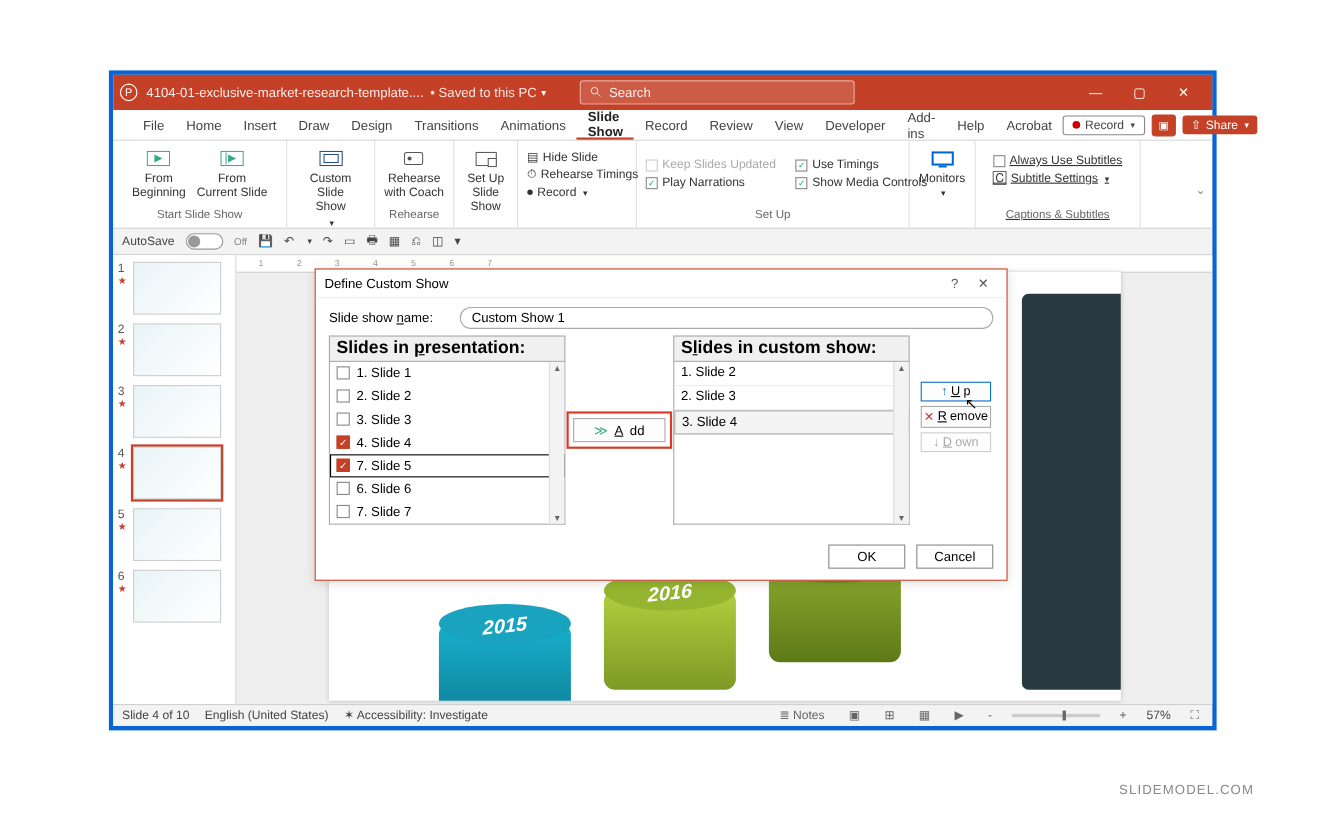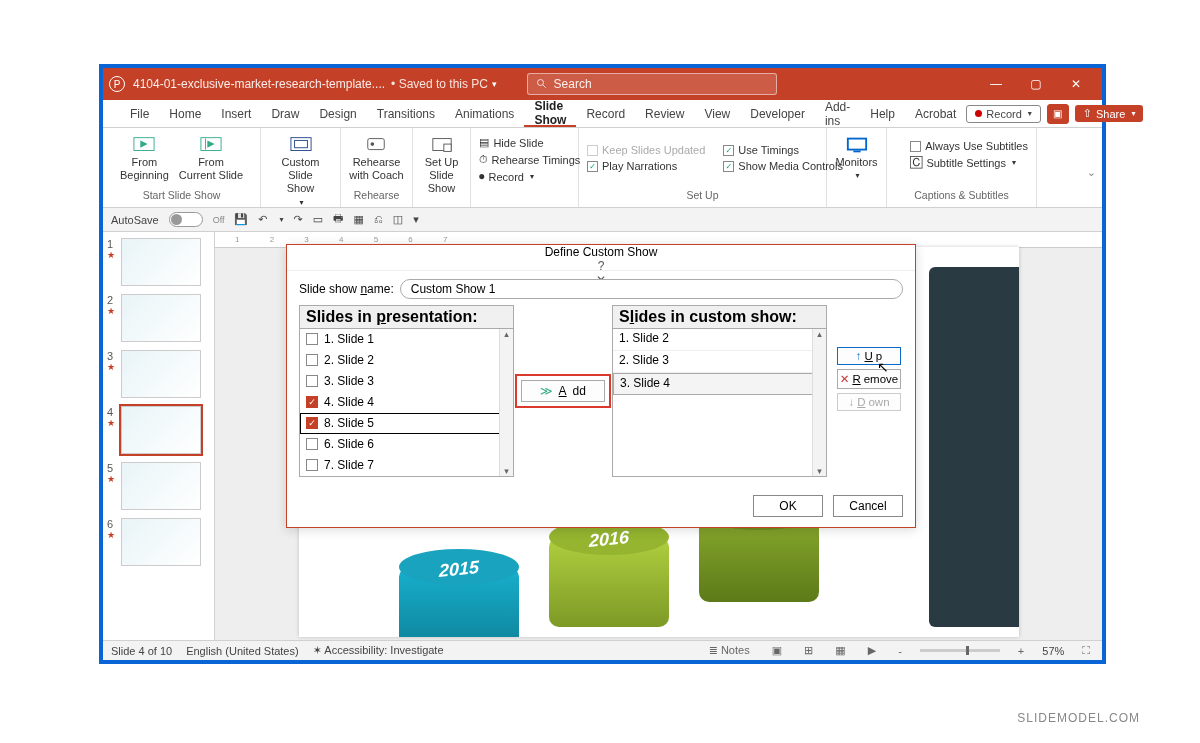--- a/index.html
+++ b/index.html
@@ -51,25 +51,25 @@
 .canvas { flex: 1; position: relative; background: #eee; overflow: hidden; display:flex; align-items:center; justify-content:center; }
 .rulertop { position:absolute; top:0; left:0; right:0; height:16px; background:#fff; border-bottom:1px solid #ccc; font-size:8px; color:#999; display:flex; align-items:center; gap:40px; padding-left:20px; letter-spacing:14px; overflow:hidden;}
 .slidebg { width: 720px; height: 390px; background: #fff; margin-top:12px; position: relative; overflow: hidden; box-shadow: 0 0 4px rgba(0,0,0,.2); }
 .cylrow { position:absolute; bottom:-20px; left:100px; display:flex; gap:30px; }
 .cyl { position: relative; }
 .cylbody { width: 120px; height: 90px; border-radius: 10px; }
 .cyltop { position:absolute; top:-18px; left:0; width:120px; height:36px; border-radius: 50%; }
 .cyllbl { position:absolute; top:-8px; left:0; width:100%; text-align:center; color:#fff; font-weight:700; font-size:18px; transform: skewY(-6deg); font-style: italic;}
 .darkpanel { position:absolute; right:0; top:20px; width:90px; height:360px; background:#2a3a43; border-radius:6px 0 0 6px; }
 .dialog { position: absolute; left: 185px; top: 170px; width: 630px; background: #fff; border: 1px solid #c44026; font-size: 12px; box-shadow: 0 2px 10px rgba(0,0,0,.15); }
-.dtitle { height: 26px; display: flex; align-items: center; padding: 0 8px; border-bottom: 1px solid #eee; font-size: 12px; flex-direction: column; }
+.dtitle { height: 26px; display: flex; align-items: center; padding: 0 8px; border-bottom: 1px solid #eee; font-size: 12px; }
 .dtitle .flex { flex:1; }
 .dtitle .db { width: 26px; text-align: center; color: #555; }
 .dbody { padding: 8px 12px 12px; }
-.drow { display: flex; align-items: center; gap: 6px; margin-bottom: 6px; }
+.drow { display: flex; align-items: center; gap: 24px; margin-bottom: 6px; }
 .drow input { flex:1; border: 1px solid #aaa; border-radius: 10px; padding: 2px 10px; font-size: 12px; height: 20px; }
 .cols { display: flex; gap: 10px; }
 .col { display: flex; flex-direction: column; }
 .col .hdr { background: #f0f0f0; border: 1px solid #aaa; border-bottom: 1px solid #aaa; padding: 2px 6px; font-weight: 700; font-size: 16px; }
 .listbox { border: 1px solid #aaa; border-top: none; height: 148px; position: relative; }
 .listbox .scroll { position:absolute; right:0; top:0; bottom:0; width:14px; background:#f3f3f3; border-left:1px solid #ddd; }
 .listbox .scroll::before { content:"▴"; position:absolute; top:0; left:0; right:0; text-align:center; font-size:9px; color:#666;}
 .listbox .scroll::after { content:"▾"; position:absolute; bottom:0; left:0; right:0; text-align:center; font-size:9px; color:#666;}
 .li { display: flex; align-items: center; gap: 6px; padding: 2px 6px; height: 21px; border-bottom: 1px solid transparent; }
 .li .cb2 { width: 12px; height: 12px; border: 1px solid #888; display:inline-flex;align-items:center;justify-content:center; color:#fff; font-size:9px; }
@@ -250,21 +250,21 @@
           <svg viewBox="0 0 24 18">
               <rect x="2" y="2" width="20" height="12" fill="none" stroke="#06c" stroke-width="2"></rect>
               <line x1="8" y1="16" x2="16" y2="16" stroke="#06c" stroke-width="2"></line>
             </svg>
           <span>Monitors</span>
             <span class="caret">▾</span>
         </div>
       </div>
       <div class="lbl">&nbsp;</div>
     </div>
-    <div class="rgroup" style="width:150px;align-items:flex-end;">
+    <div class="rgroup" style="width:150px;align-items:center;text-decoration:underline;">
       <div class="setupcol" style="padding-top:8px;">
         <div class="rchk">
             <span class="cb"></span>
             <span>Always Use Subtitles</span>
           </div>
         <div class="rchk">🄲 <span>Subtitle Settings</span> <span class="caret">▾</span></div>
       </div>
       <div class="lbl" style="align-self:center">Captions &amp; Subtitles</div>
     </div>
     <div class="chev">⌄</div>
@@ -401,21 +401,21 @@
           <div class="li">
               <span class="cb2"></span>
               <span>3. Slide 3</span>
             </div>
           <div class="li checked">
               <span class="cb2">✓</span>
               <span>4. Slide 4</span>
             </div>
           <div class="li checked sel">
               <span class="cb2">✓</span>
-              <span>8. Slide 5</span>
+              <span>7. Slide 5</span>
             </div>
           <div class="li">
               <span class="cb2"></span>
               <span>6. Slide 6</span>
             </div>
           <div class="li">
               <span class="cb2"></span>
               <span>7. Slide 7</span>
             </div>
           <div class="scroll"></div>

